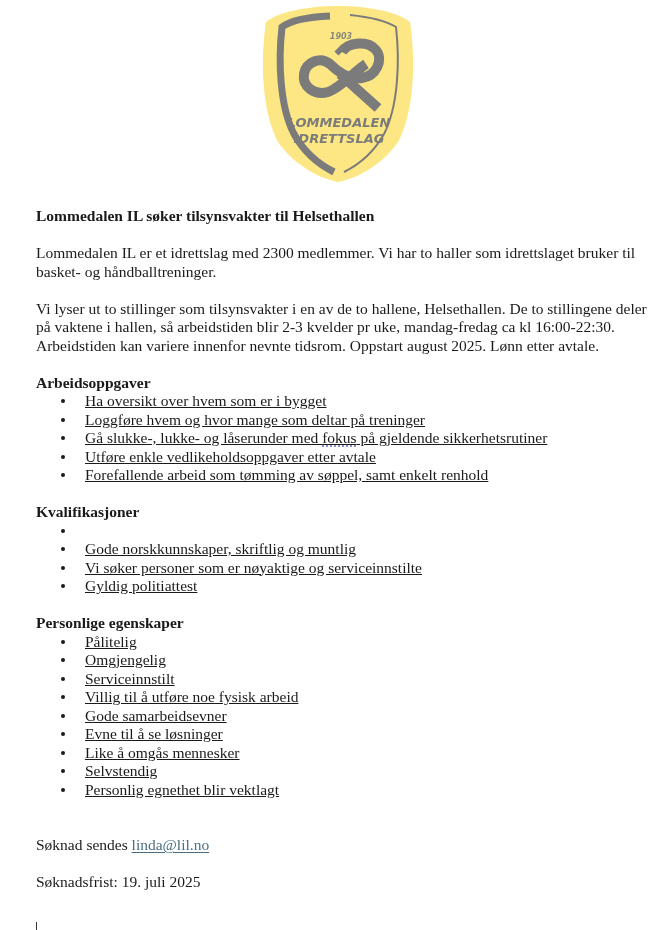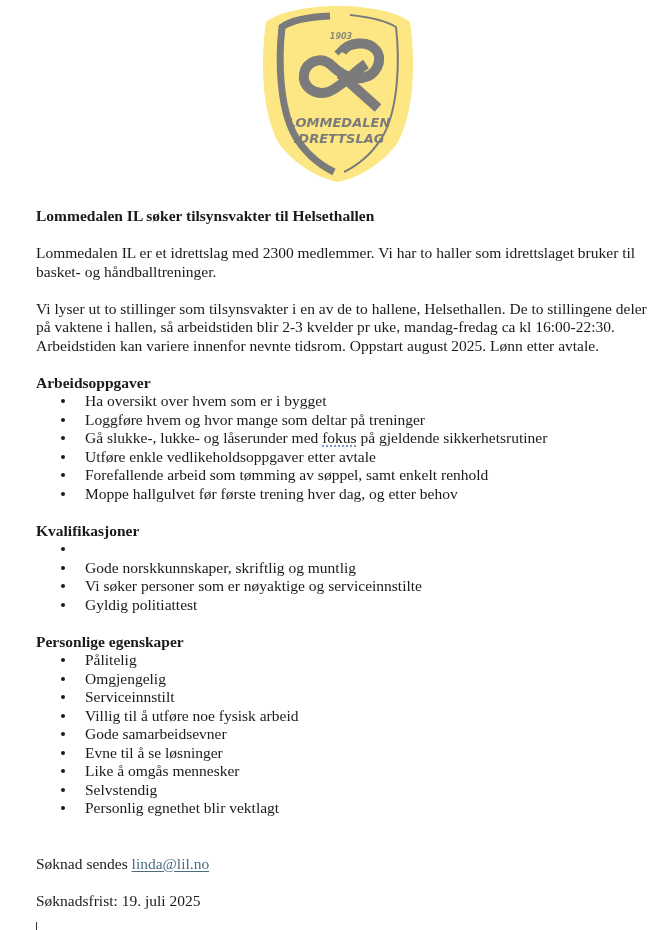--- a/index.html
+++ b/index.html
@@ -47,20 +47,21 @@
     }
     ul {
       list-style: none;
       margin: 0;
       padding: 0;
     }
     ul li {
       position: relative;
       padding-left: 49px;
       height: 18.5px;
+      text-decoration: underline;
     }
     ul li .bullet {
       position: absolute;
       left: 25px;
       top: 7px;
       width: 4px;
       height: 4px;
       border-radius: 50%;
       background: #1a1a1a;
     }
@@ -116,21 +117,20 @@
   <div class="gap"></div>
 
   <div>
     <p class="section-head">Arbeidsoppgaver</p>
     <ul>
       <li><span class="bullet"></span><span>Ha oversikt over hvem som er i bygget</span></li>
       <li><span class="bullet"></span><span>Loggføre hvem og hvor mange som deltar på treninger</span></li>
       <li><span class="bullet"></span><span id="fokus-item">Gå slukke-, lukke- og låserunder med <span class="spell">fokus</span> på gjeldende sikkerhetsrutiner</span></li>
       <li><span class="bullet"></span><span>Utføre enkle vedlikeholdsoppgaver etter avtale</span></li>
       <li><span class="bullet"></span><span>Forefallende arbeid som tømming av søppel, samt enkelt renhold</span></li>
-      <li><span class="bullet"></span><span>Moppe hallgulvet før første trening hver dag, og etter behov</span></li>
     </ul>
   </div>
   <div class="gap"></div>
 
   <div>
     <p class="section-head">Kvalifikasjoner</p>
     <ul>
       <li><span class="bullet"></span></li>
       <li><span class="bullet"></span><span>Gode norskkunnskaper, skriftlig og muntlig</span></li>
       <li><span class="bullet"></span><span>Vi søker personer som er nøyaktige og serviceinnstilte</span></li>

